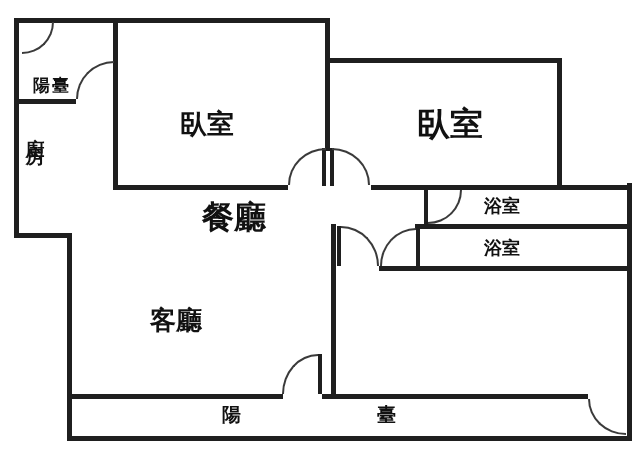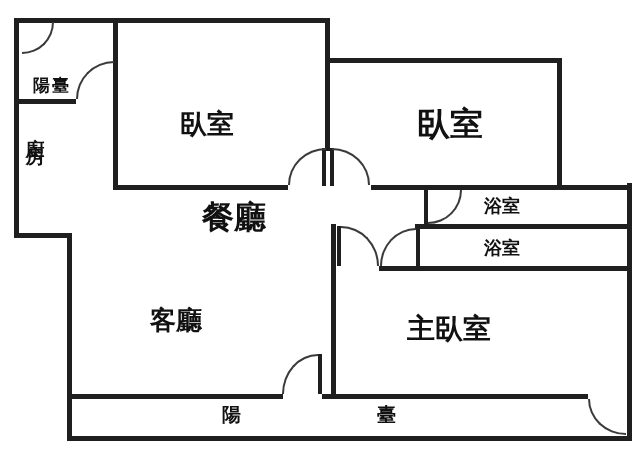--- a/index.html
+++ b/index.html
@@ -60,17 +60,16 @@
   <div class="arc arc-bl" style="left:588px; top:399px; width:38px; height:36px;"></div>
 
   <div class="lbl" style="left:33px; top:76px; font-size:17px; font-weight:600; letter-spacing:2px;">陽臺</div>
   <div class="lbl lbl-vert" style="left:25px; top:123px; font-size:19px; font-weight:600; letter-spacing:7px;">廚房</div>
   <div class="lbl" style="left:180px; top:109px; font-size:27px;">臥室</div>
   <div class="lbl" style="left:417px; top:106px; font-size:33px;">臥室</div>
   <div class="lbl" style="left:166px; top:200px; font-size:32px;margin-left:36px;">餐廳</div>
   <div class="lbl" style="left:484px; top:196px; font-size:18px; font-weight:600;">浴室</div>
   <div class="lbl" style="left:484px; top:238px; font-size:18px; font-weight:600;">浴室</div>
   <div class="lbl" style="left:150px; top:306px; font-size:26px;">客廳</div>
-  <div class="lbl" style="left:407px; top:314px; font-size:28px;">主臥室</div>
   <div class="lbl" style="left:222px; top:404px; font-size:19px; font-weight:600;">陽</div>
   <div class="lbl" style="left:377px; top:404px; font-size:19px; font-weight:600;">臺</div>
 
 </div>
 
 </body></html>

